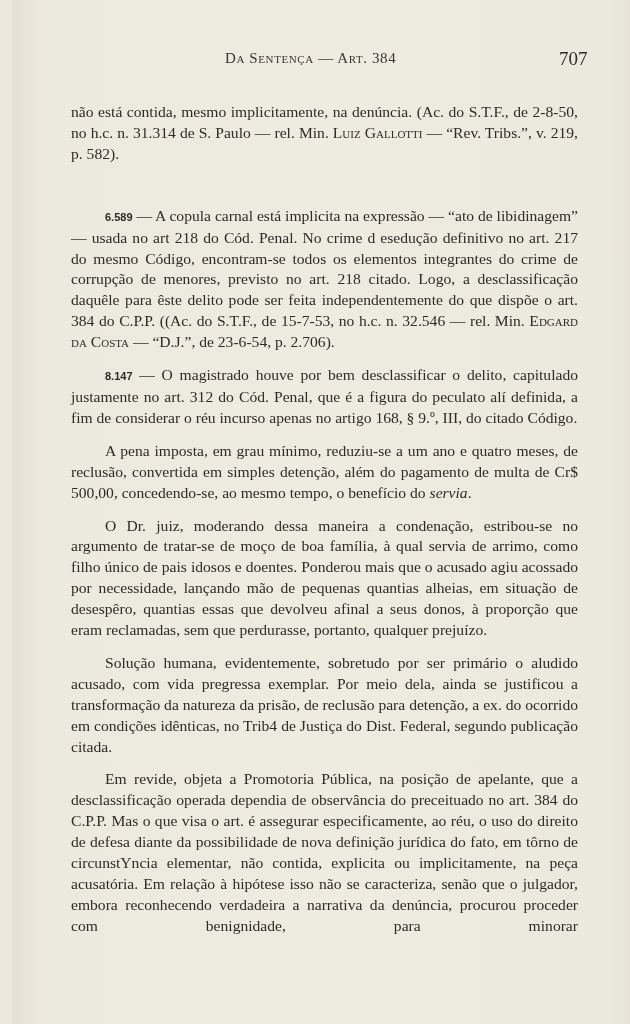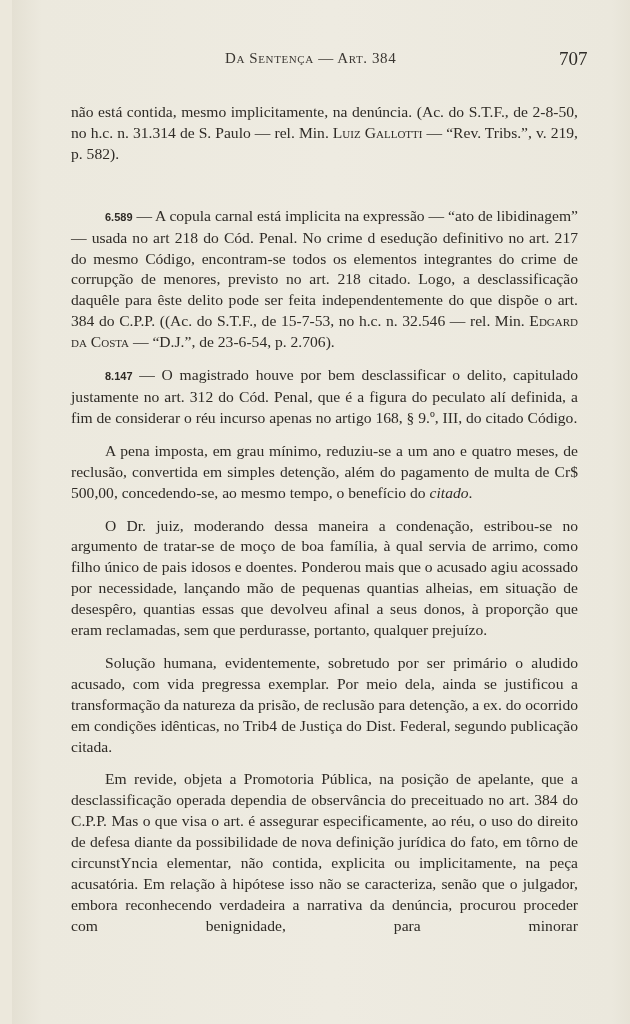--- a/index.html
+++ b/index.html
@@ -93,21 +93,21 @@
 
     <p class="para-first"><span>não está contida, mesmo implicitamente, na denúncia. (Ac. do S.T.F., de 2-8-50, no h.c. n. 31.314 de S. Paulo — rel. Min. </span><span class="small-caps">Luiz Gallotti</span><span> — “Rev. Tribs.”, v. 219, p. 582).</span></p>
 
     <div class="gap"></div>
 
     <p class="para-indent"><span class="case-number">6.589</span><span> — A copula carnal está implicita na expressão — “ato de libidinagem” — usada no art 218 do Cód. Penal.  No crime d esedução definitivo no art. 217 do mesmo Código, encontram-se todos os elementos integrantes do crime de corrupção de menores, previsto no art. 218 citado.  Logo, a desclassificação daquêle para êste delito pode ser feita independentemente do que dispõe o art. 384 do C.P.P. ((Ac. do S.T.F., de 15-7-53, no h.c. n. 32.546 — rel. Min. </span><span class="small-caps">Edgard da Costa</span><span> — “D.J.”, de 23-6-54, p. 2.706).</span></p>
 
     <p class="para-indent"><span class="case-number">8.147</span><span> — O magistrado houve por bem desclassificar o delito, capitulado justamente no art. 312 do Cód. Penal, que é a figura do peculato alí definida, a fim de considerar o réu incurso apenas no artigo 168, § 9.º, III, do citado Código.</span></p>
 
 
-    <p class="para-indent"><span>A pena imposta, em grau mínimo, reduziu-se a um ano e quatro meses, de reclusão, convertida em simples detenção, além do pagamento de multa de Cr$ 500,00, concedendo-se, ao mesmo tempo, o benefício do </span><span class="italic">citado</span><span>.</span></p>
+    <p class="para-indent"><span>A pena imposta, em grau mínimo, reduziu-se a um ano e quatro meses, de reclusão, convertida em simples detenção, além do pagamento de multa de Cr$ 500,00, concedendo-se, ao mesmo tempo, o benefício do </span><span class="italic">servia</span><span>.</span></p>
 
     <p class="para-indent"><span>O Dr. juiz, moderando dessa maneira a condenação, estribou-se no argumento de tratar-se de moço de boa família, à qual servia de arrimo, como filho único de pais idosos e doentes.  Ponderou mais que o acusado agiu acossado por necessidade, lançando mão de pequenas quantias alheias, em situação de desespêro, quantias essas que devolveu afinal a seus donos, à proporção que eram reclamadas, sem que perdurasse, portanto, qualquer prejuízo.</span></p>
 
     <p class="para-indent"><span>Solução humana, evidentemente, sobretudo por ser primário o aludido acusado, com vida pregressa exemplar.  Por meio dela, ainda se justificou a transformação da natureza da prisão, de reclusão para detenção, a ex. do ocorrido em condições idênticas, no Trib4 de Justiça do Dist. Federal, segundo publicação citada.</span></p>
 
     <p class="para-indent" style="text-align-last: justify;"><span>Em revide, objeta a Promotoria Pública, na posição de apelante, que a desclassificação operada dependia de observância do preceituado no art. 384 do C.P.P.  Mas o que visa o art. é assegurar especificamente, ao réu, o uso do direito de defesa diante da possibilidade de nova definição jurídica do fato, em tôrno de circunstYncia elementar, não contida, explicita ou implicitamente, na peça acusatória.  Em relação à hipótese isso não se caracteriza, senão que o julgador, embora reconhecendo verdadeira a narrativa da denúncia, procurou proceder com benignidade, para minorar</span></p>
 
   </div>
 </div>
 

